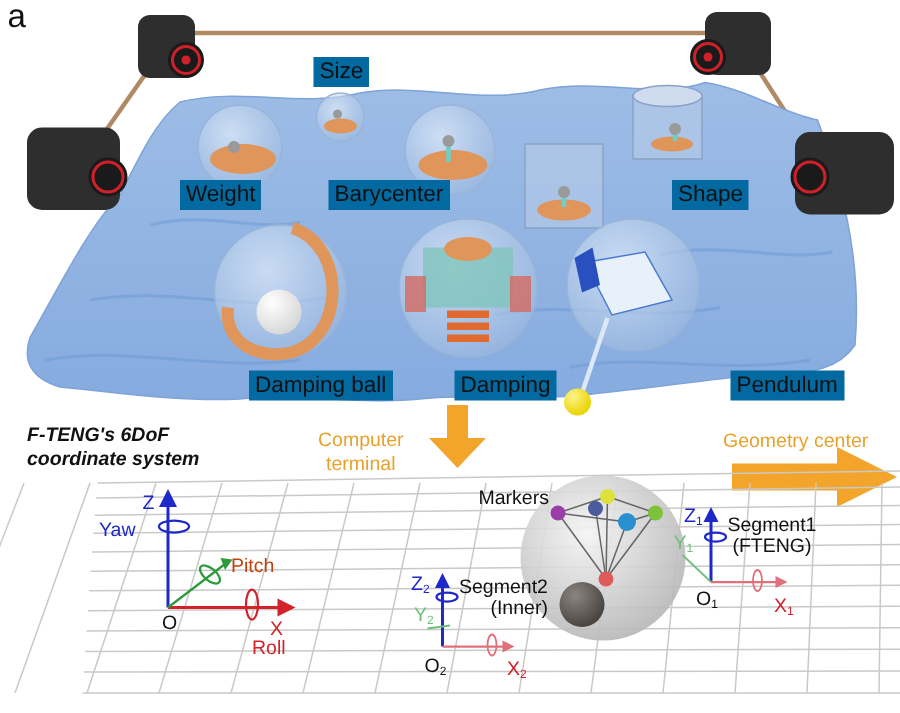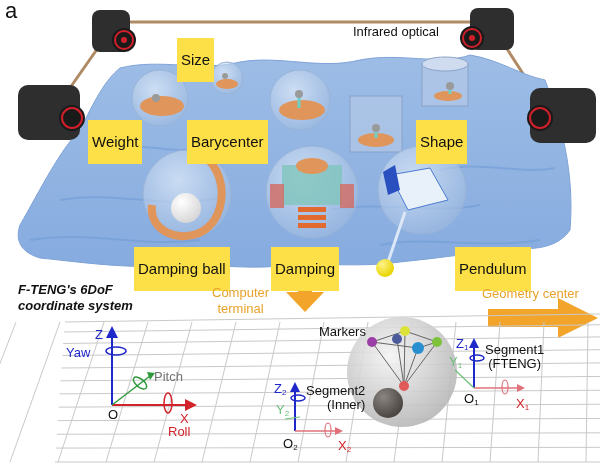--- a/index.html
+++ b/index.html
@@ -1,26 +1,26 @@
 <!DOCTYPE html>
 <html><head>
 <meta charset="utf-8">
 <style>
   html, body { margin: 0; padding: 0; background: #ffffff; }
   body { width: 600px; height: 475px; position: relative; overflow: hidden; font-family: "Liberation Sans", sans-serif; }
   #figure { position: absolute; left: 0; top: 0; width: 600px; height: 475px; }
   .lbl { position: absolute; font-family: "Liberation Sans", sans-serif; white-space: nowrap; }
-  .tag { position: absolute; background: #fde047; color: #111; font-size: 15px; padding: 13px 4px; line-height: 18px; font-family: "Liberation Sans", sans-serif; }
+  .tag { position: absolute; background: #0369a1; color: #111; font-size: 15px; padding: 1px 4px; line-height: 18px; font-family: "Liberation Sans", sans-serif; margin-left: 32px; }
   .panel-letter { left: 5px; top: -2px; font-size: 22px; color: #111; }
   .caption-ir { left: 353px; top: 24px; font-size: 13px; line-height: 16px; color: #111; text-align: left; }
   .orange { color: #e8a22a; font-size: 13px; line-height: 16px; }
   .coord-title { left: 18px; top: 282px; font-size: 13px; font-weight: bold; font-style: italic; line-height: 16px; color: #111; }
   .ax { font-size: 13px; line-height: 14px; }
   .blue { color: #1f28c8; }
-  .green { color: #737373; }
+  .green { color: #c2410c; }
   .red { color: #d3232a; }
   .lightgreen { color: #6cc07a; }
   .black { color: #111; }
   sub { font-size: 8px; vertical-align: -2px; }
 </style>
 </head>
 <body>
 
 <svg id="figure" viewBox="0 0 600 475" xmlns="http://www.w3.org/2000/svg">
   <defs>
@@ -232,21 +232,20 @@
     <line x1="295" y1="431" x2="338" y2="431" stroke="#e0707a" stroke-width="1.5"></line>
     <polygon points="335,427 343,431 335,435" fill="#e0707a"></polygon>
     <ellipse cx="328" cy="430" rx="3" ry="7" fill="none" stroke="#e0707a" stroke-width="1.2"></ellipse>
     <line x1="285" y1="419" x2="300" y2="417" stroke="#6cc07a" stroke-width="1.2"></line>
   </g>
 </svg>
 
 <div class="lbl panel-letter">a</div>
 
 <div class="lbl caption-ir">
-  <div>Infrared optical</div>
 </div>
 
 <div class="tag" style="left:177px;top:38px;">Size</div>
 <div class="tag" style="left:88px;top:120px;">Weight</div>
 <div class="tag" style="left:187px;top:120px;text-align:center;">Barycenter</div>
 <div class="tag" style="left:416px;top:120px;">Shape</div>
 <div class="tag" style="left:134px;top:247px;">Damping ball</div>
 <div class="tag" style="left:271px;top:247px;">Damping</div>
 <div class="tag" style="left:455px;top:247px;">Pendulum</div>
 

